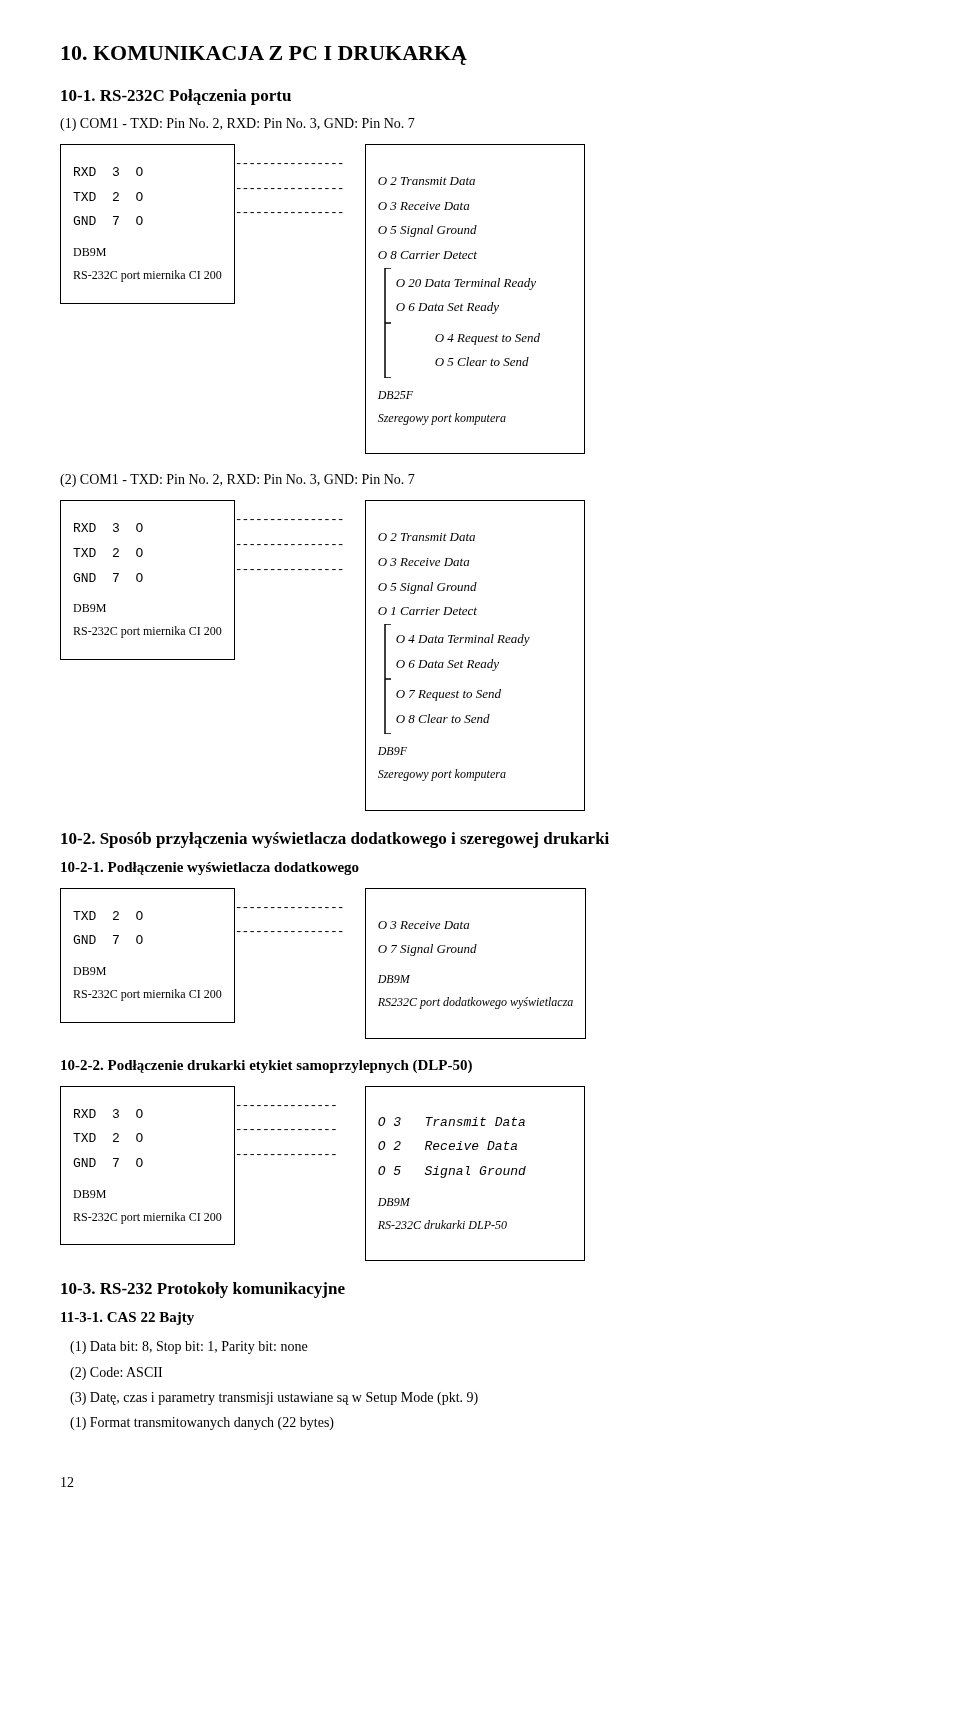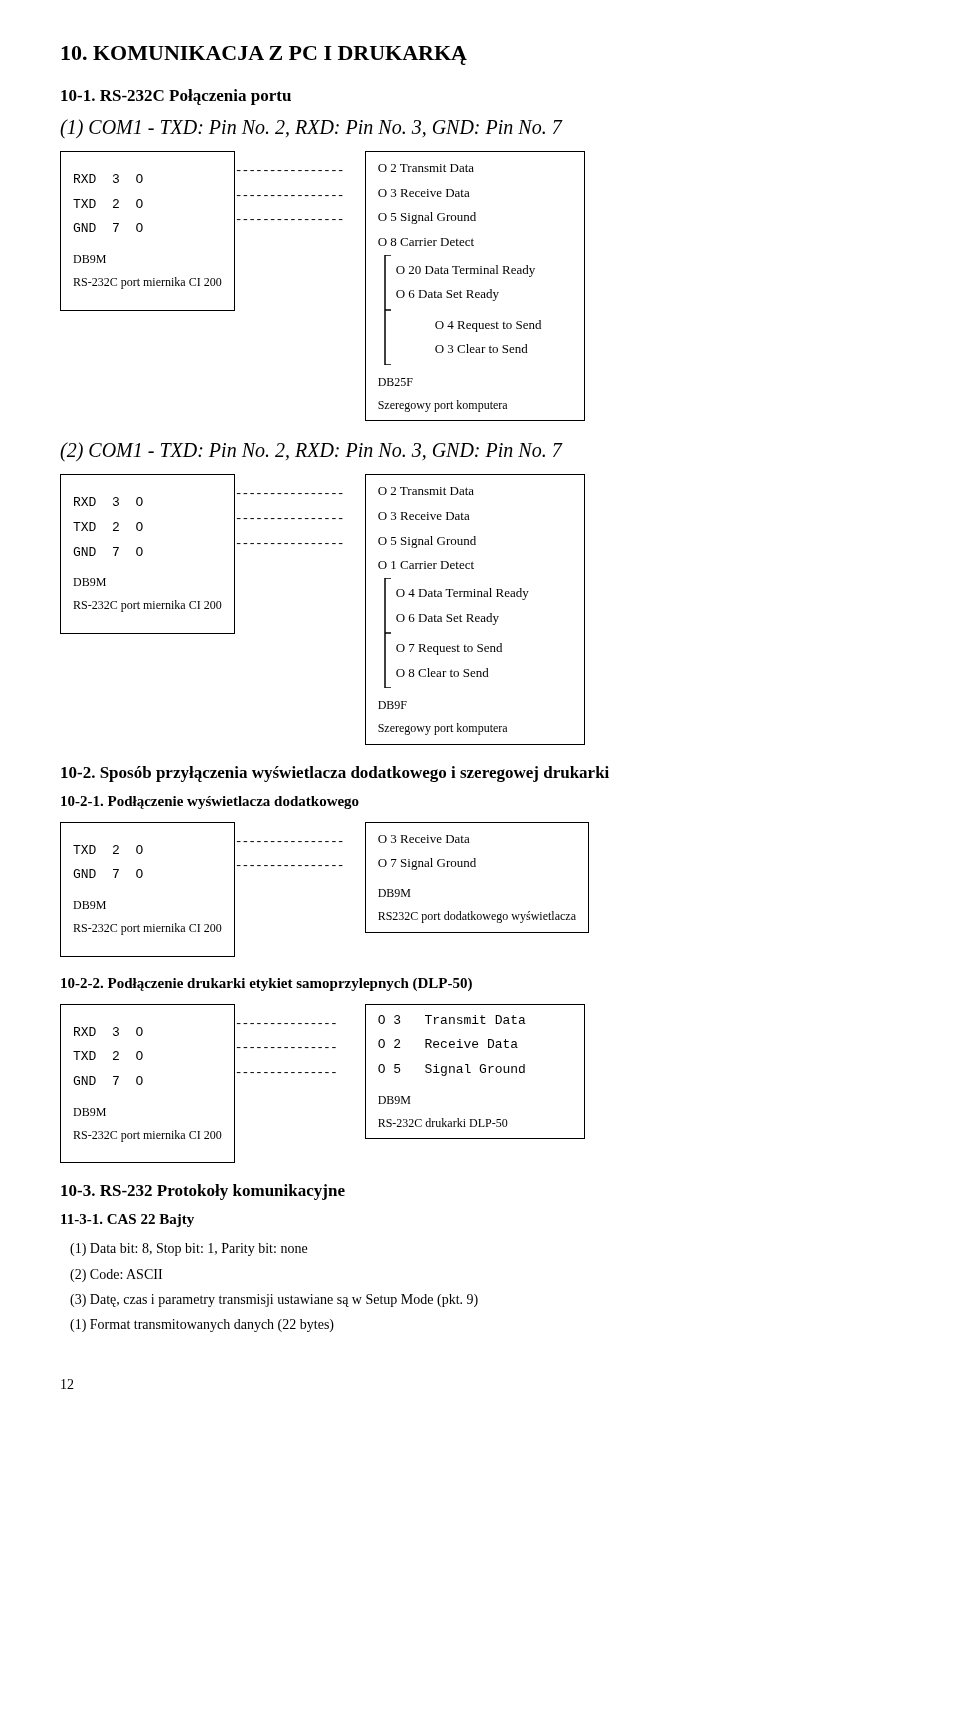--- a/index.html
+++ b/index.html
@@ -54,36 +54,36 @@
     }
     .dashed-line {
       font-family: 'Courier New', monospace;
       font-size: 13px;
       line-height: 1.9;
       letter-spacing: -1px;
       white-space: nowrap;
     }
     .right-box {
       border: 1.5px solid #000;
-      padding: 4px 12px;
+      padding: 24px 12px;
       min-width: 220px;
       font-size: 13px;
       line-height: 1.9;
       font-family: 'Times New Roman', Times, serif;
+      font-style: italic;
     }
 
     .page-number {
       margin-top: 40px;
       font-size: 14px;
     }
 
     .com-intro {
-      font-size: 20px;
+      font-size: 14px;
       margin-bottom: 8px;
-      font-style: italic;
     }
 
     
     .protocol-list {
       list-style: none;
       font-size: 14px;
       line-height: 1.8;
       margin-left: 10px;
     }
   </style>
@@ -131,21 +131,21 @@
           </div>
         </div>
         <div style="display:flex;align-items:center;gap:39px;">
           <svg width="14" height="55" style="margin-right:4px;">
             <line x1="7" y1="0" x2="7" y2="55" stroke="black" stroke-width="1.5"></line>
             <line x1="7" y1="0" x2="13" y2="0" stroke="black" stroke-width="1.5"></line>
             <line x1="7" y1="55" x2="13" y2="55" stroke="black" stroke-width="1.5"></line>
           </svg>
           <div>
             <div>O 4 Request to Send</div>
-            <div>O 3 Clear to Send</div>
+            <div>O 5 Clear to Send</div>
           </div>
         </div>
         <div style="margin-top:6px;font-size:12px;">DB25F</div>
         <div style="font-size:12px;">Szeregowy port komputera</div>
       </div>
     </div>
   </div>
 
   <p class="com-intro">(2) COM1 - TXD: Pin No. 2, RXD: Pin No. 3, GND: Pin No. 7</p>
 

